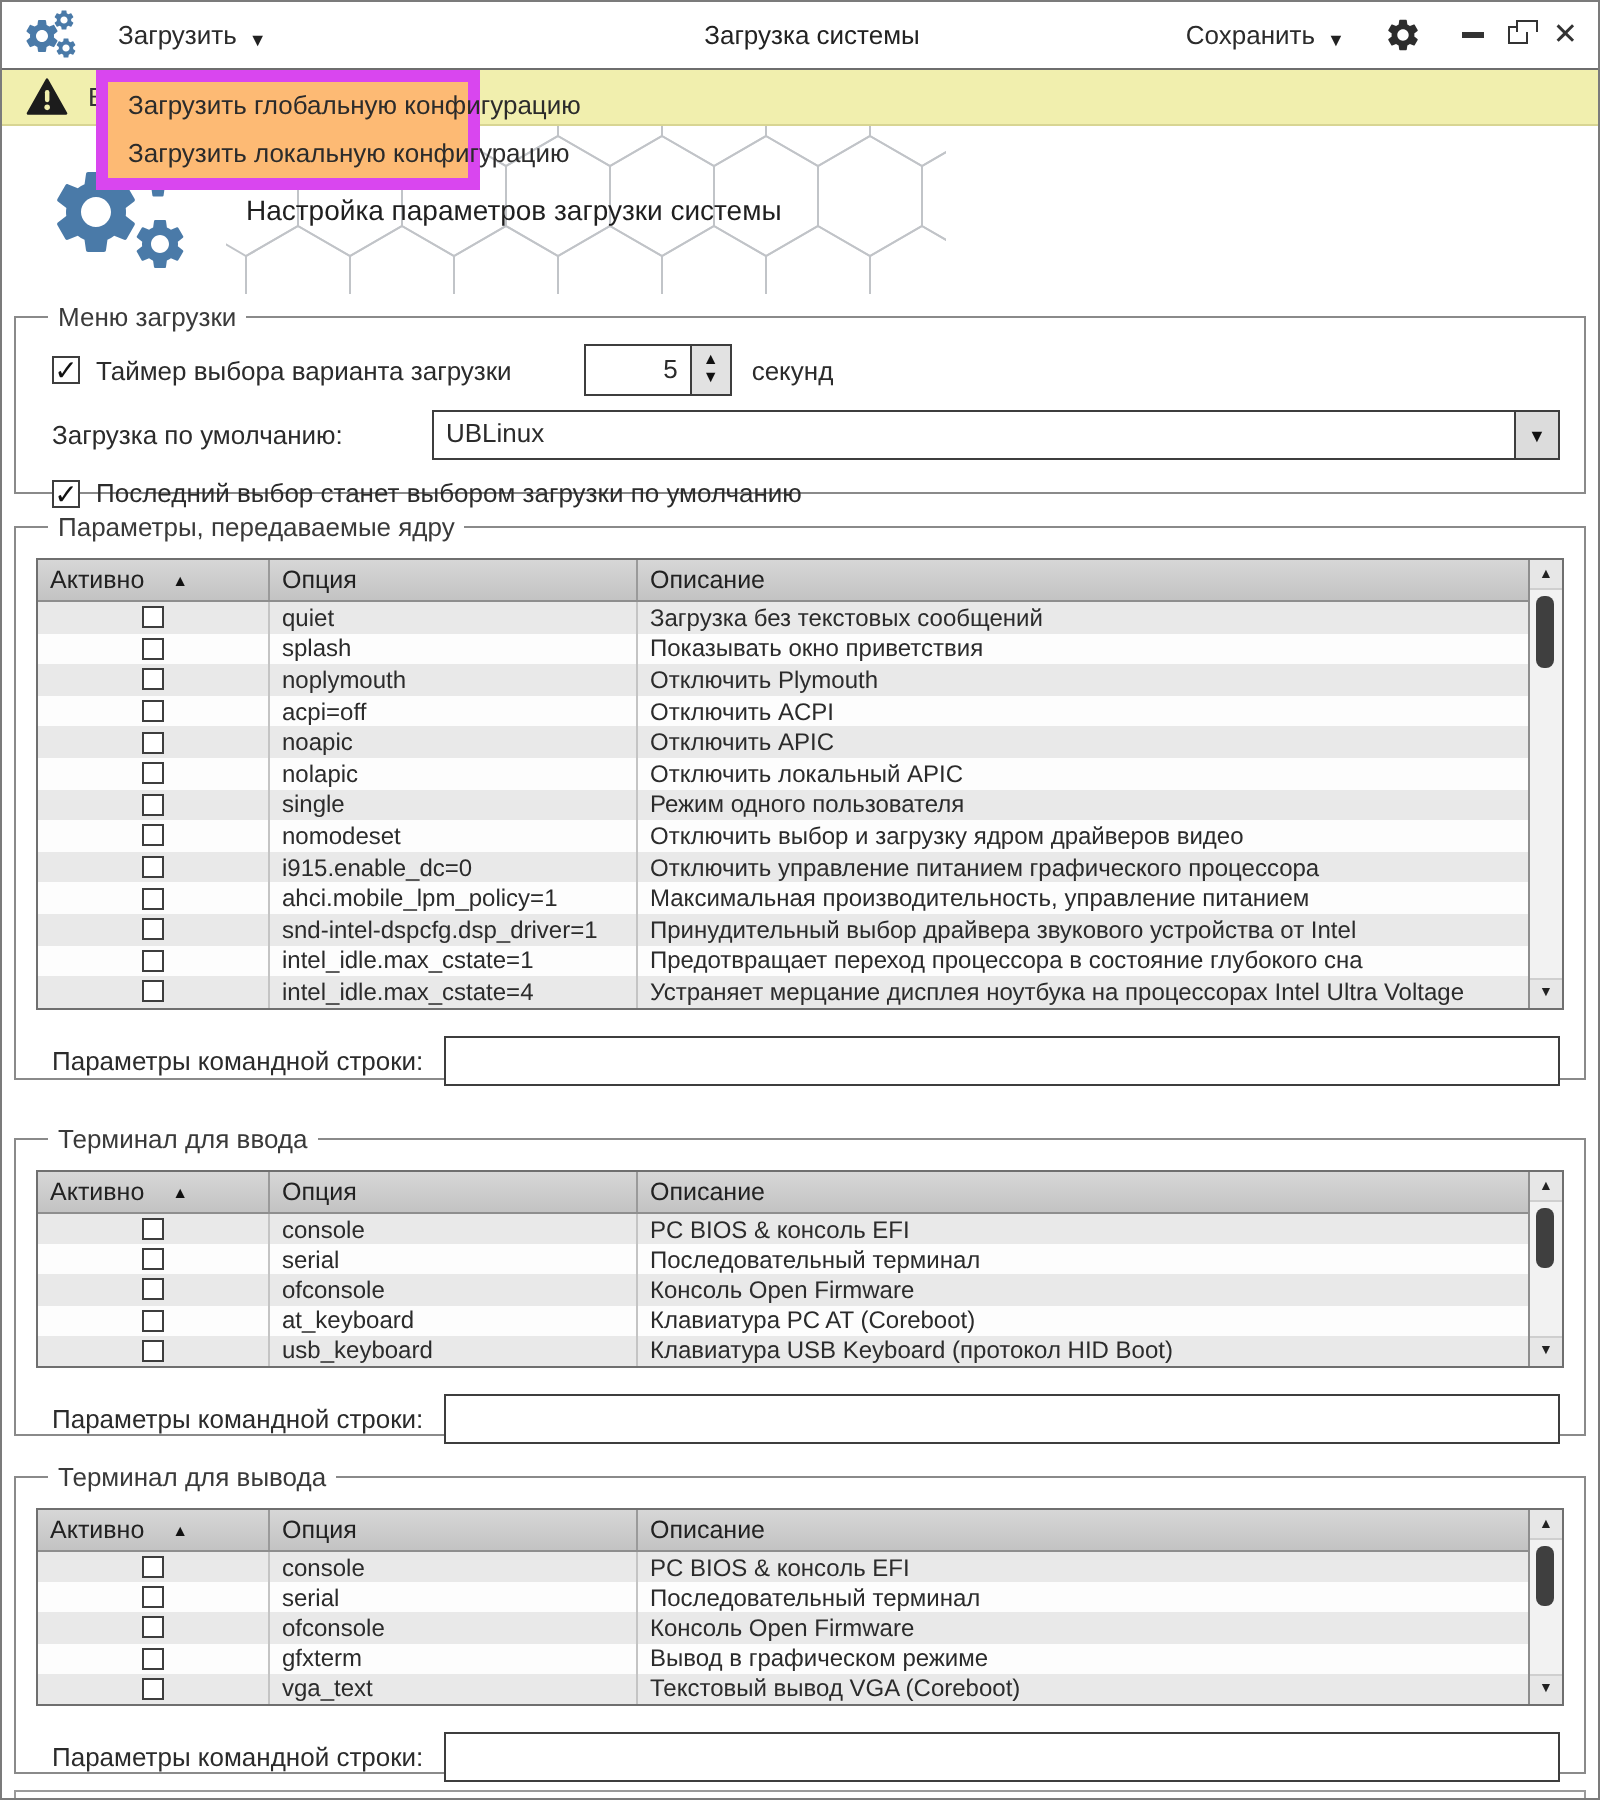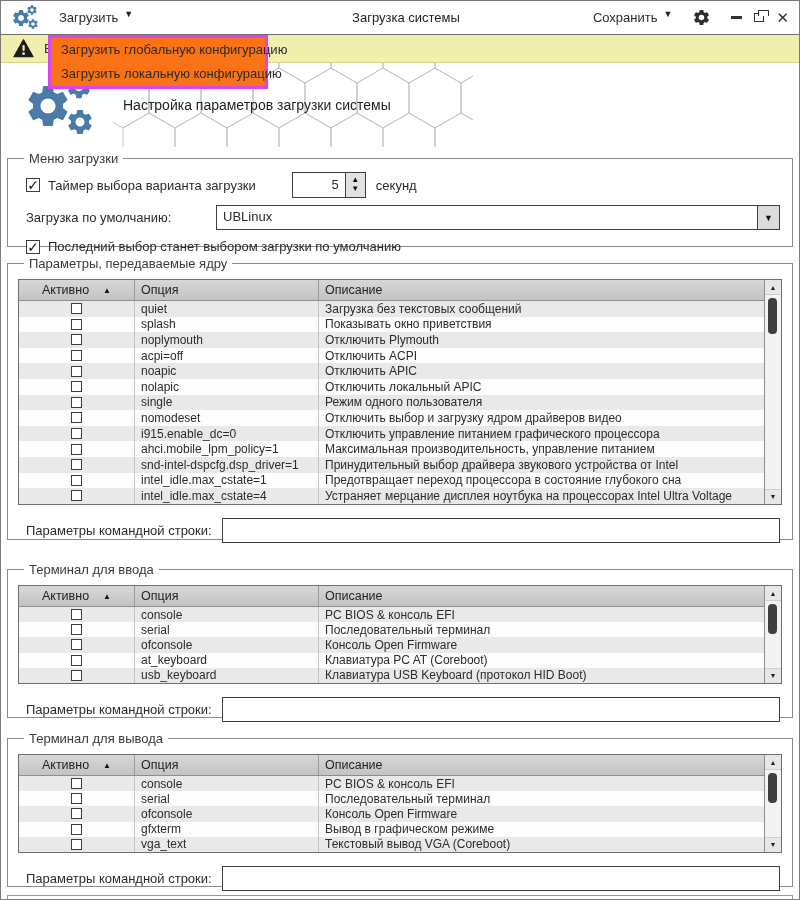--- a/index.html
+++ b/index.html
@@ -9,41 +9,41 @@
     font-size: 13px; color:#2b2b2b; background:#fff;
     border:1px solid #7b7b7b; overflow:hidden; position:relative;
   }
   
   .toolbar {
     height:34px; display:flex; align-items:center; position:relative;
     background:#fff; border-bottom:1px solid #6e6e6e; padding:0 10px;
   }
   .logo-gears { width:30px; height:28px; position:relative; margin-right:12px; }
   .logo-gears svg { position:absolute; }
-  .menu-btn { display:flex; align-items:flex-start; gap:6px; padding:4px 6px; cursor:default; }
+  .menu-btn { display:flex; align-items:flex-end; gap:6px; padding:4px 6px; cursor:default; }
   .arrow-down { font-size:9px; color:#222; line-height:1; }
   .win-title { position:absolute; left:12px; right:0; text-align:center; color:#222; pointer-events:none; }
   .toolbar-right { margin-left:auto; display:flex; align-items:center; gap:14px; z-index:2; }
   .gear-btn svg { display:block; }
   .win-controls { display:flex; align-items:center; gap:12px; margin-left:6px; }
   .min-icon { width:11px; height:3px; background:#333; display:inline-block; }
   .max-icon { width:10px; height:9px; border:1.5px solid #333; position:relative; display:inline-block; }
   .max-icon::before { content:""; position:absolute; top:-4.5px; left:2.5px; width:9px; height:5px;
     border:1.5px solid #333; border-bottom:none; background:#fff; }
   .close-icon { font-size:15px; line-height:1; color:#333; }
   
   .warnbar {
     height:28px; background:#f1efae; border-bottom:1px solid #d8d593;
     display:flex; align-items:center; padding:0 12px; gap:10px;
   }
   .warnbar .wtext { color:#333; }
   
   .dropdown {
-    position:absolute; top:34px; left:47px; width:220px; background:#f97316;
-    border:3px solid #d946ef; z-index:50;
+    position:absolute; top:34px; left:47px; width:192px; background:#fdba74;
+    border:6px solid #d946ef; z-index:50;
   }
   .dropdown .mi { padding:4px 10px 5px; white-space:nowrap; cursor:default; }
   
   .hero { height:84px; position:relative; background:#fff; overflow:hidden; }
   .hexes { position:absolute; left:112px; top:-6px; width:360px; height:96px; opacity:.55; }
   .hero-gears { position:absolute; left:22px; top:10px; width:84px; height:68px; }
   .hero-gears svg { position:absolute; }
   .hero-title { position:absolute; left:122px; top:34px; font-size:14px; color:#1f1f1f; z-index:2; }
   
   fieldset {
@@ -74,21 +74,21 @@
   .combo { flex:1; display:flex; border:1px solid #3d3d3d; height:25px; background:#fff; margin-right:2px; }
   .combo .cval { flex:1; padding:3px 6px; }
   .combo .cbtn { width:22px; background:#dcdcdc; border-left:1px solid #3d3d3d;
     display:flex; align-items:center; justify-content:center; font-size:9px; color:#111; }
   
   .tbl { border:1px solid #6f6f6f; margin:2px 0 0 0; display:flex; background:#fff; }
   .tbl-main { flex:1; }
   .t-head { display:flex; height:21px; background:linear-gradient(#d7d7d7,#c3c3c3);
     border-bottom:1px solid #8e8e8e; font-size:12.5px; color:#222; }
   .t-head .hc { display:flex; align-items:center; padding:0 6px; border-right:1px solid #9a9a9a; }
-  .hc-active { width:116px; justify-content:center; gap:14px; }
+  .hc-active { width:116px; justify-content:flex-start; gap:14px; }
   .hc-option { width:184px; }
   .hc-desc { flex:1; border-right:none !important; }
   .sort-ind { font-size:8px; color:#111; }
   .t-row { display:flex; align-items:flex-start; font-size:12px; }
   .rows13 .t-row { height:15.6px; }
   .rows5 .t-row { height:15.2px; }
   .t-row.odd { background:#e9e9e9; }
   .t-row.even { background:#fdfdfd; }
   .t-row .cell { padding:0 6px; border-right:1px solid #c4c4c4; overflow:hidden; white-space:nowrap; height:100%; display:flex; align-items:center; }
   .c-active { width:116px; justify-content:center; }

